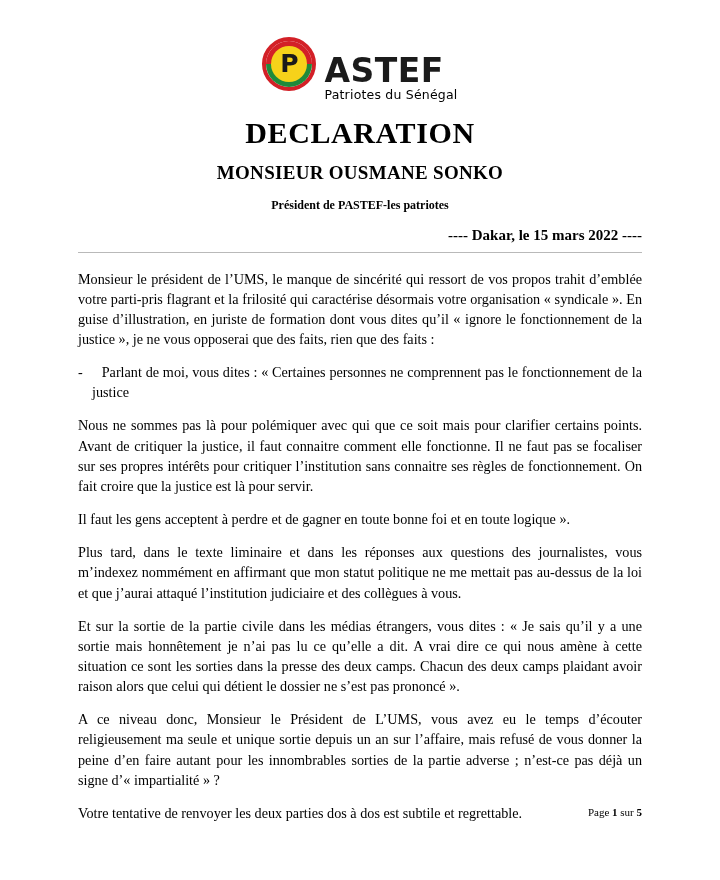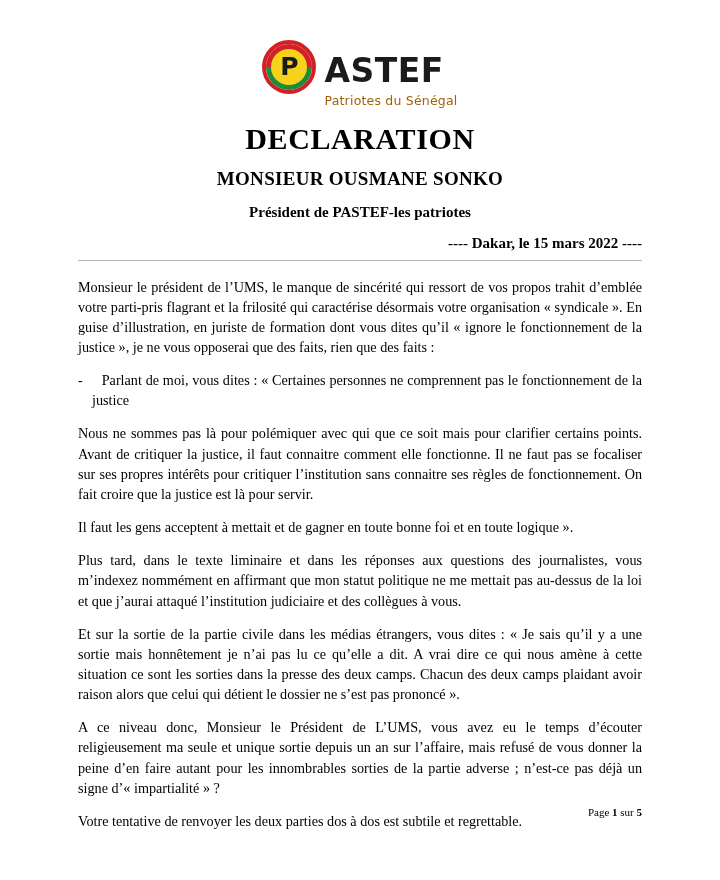--- a/index.html
+++ b/index.html
@@ -93,22 +93,22 @@
     font-family: "DejaVu Sans", sans-serif;
     font-weight: bold;
     font-size: 33px;
     letter-spacing: 0.5px;
     color: #1b1b1b;
     margin-top: 28px;
   }
   .logo-sub {
     font-family: "DejaVu Sans", sans-serif;
     font-size: 12.5px;
-    color: #a16207;
-    margin-top: 8px;
+    color: #000000;
+    margin-top: 2px;
     letter-spacing: 0.2px;
   }
 
   
   .doc-title {
     text-align: center;
     font-family: "Liberation Serif", serif;
     font-weight: bold;
     font-size: 30px;
     letter-spacing: 0.6px;
@@ -117,21 +117,21 @@
   .doc-subject {
     text-align: center;
     font-weight: bold;
     font-size: 19px;
     letter-spacing: 0.3px;
     margin: 0 0 14px 0;
   }
   .doc-role {
     text-align: center;
     font-weight: bold;
-    font-size: 15px;
+    font-size: 12px;
     margin: 7px 0 14px 0;
   }
   .doc-place {
     text-align: right;
     font-weight: bold;
     font-size: 15px;
     margin: 0 0 8px 0;
   }
   .rule {
     border: none;
@@ -191,21 +191,21 @@
   <h2 class="doc-subject">MONSIEUR OUSMANE SONKO</h2>
   <h3 class="doc-role">Président de PASTEF-les patriotes</h3>
   <div class="doc-place">---- Dakar, le 15 mars 2022 ----</div>
 
   <hr class="rule">
 
   <div class="body-text">
     <p>Monsieur le président de l’UMS, le manque de sincérité qui ressort de vos propos trahit d’emblée votre parti-pris flagrant et la frilosité qui caractérise désormais votre organisation « syndicale ». En guise d’illustration, en juriste de formation dont vous dites qu’il « ignore le fonctionnement de la justice », je ne vous opposerai que des faits, rien que des faits :</p>
     <p class="bullet">-&nbsp;&nbsp;&nbsp;&nbsp;&nbsp;Parlant de moi, vous dites : « Certaines personnes ne comprennent pas le fonctionnement de la justice</p>
     <p>Nous ne sommes pas là pour polémiquer avec qui que ce soit mais pour clarifier certains points. Avant de critiquer la justice, il faut connaitre comment elle fonctionne. Il ne faut pas se focaliser sur ses propres intérêts pour critiquer l’institution sans connaitre ses règles de fonctionnement. On fait croire que la justice est là pour servir.</p>
-    <p>Il faut les gens acceptent à mettait et de gagner en toute bonne foi et en toute logique ».</p>
+    <p>Il faut les gens acceptent à perdre et de gagner en toute bonne foi et en toute logique ».</p>
     <p>Plus tard, dans le texte liminaire et dans les réponses aux questions des journalistes, vous m’indexez nommément en affirmant que mon statut politique ne me mettait pas au-dessus de la loi et que j’aurai attaqué l’institution judiciaire et des collègues à vous.</p>
     <p>Et sur la sortie de la partie civile dans les médias étrangers, vous dites : « Je sais qu’il y a une sortie mais honnêtement je n’ai pas lu ce qu’elle a dit. A vrai dire ce qui nous amène à cette situation ce sont les sorties dans la presse des deux camps. Chacun des deux camps plaidant avoir raison alors que celui qui détient le dossier ne s’est pas prononcé ».</p>
     <p>A ce niveau donc, Monsieur le Président de L’UMS, vous avez eu le temps d’écouter religieusement ma seule et unique sortie depuis un an sur l’affaire, mais refusé de vous donner la peine d’en faire autant pour les innombrables sorties de la partie adverse ; n’est-ce pas déjà un signe d’« impartialité » ?</p>
     <p>Votre tentative de renvoyer les deux parties dos à dos est subtile et regrettable.</p>
   </div>
 
   <div class="footer">
     <span>Page </span><b>1</b><span> sur </span><b>5</b>
   </div>
 

